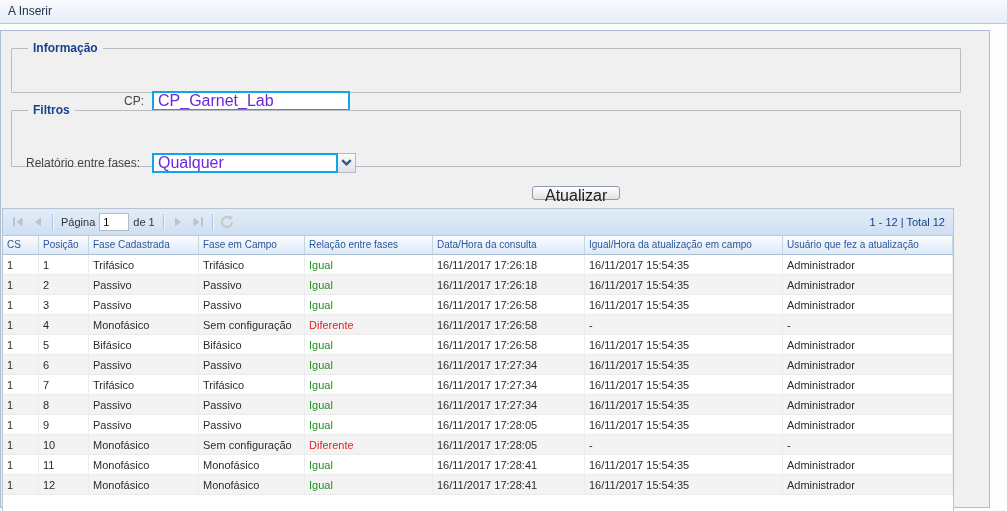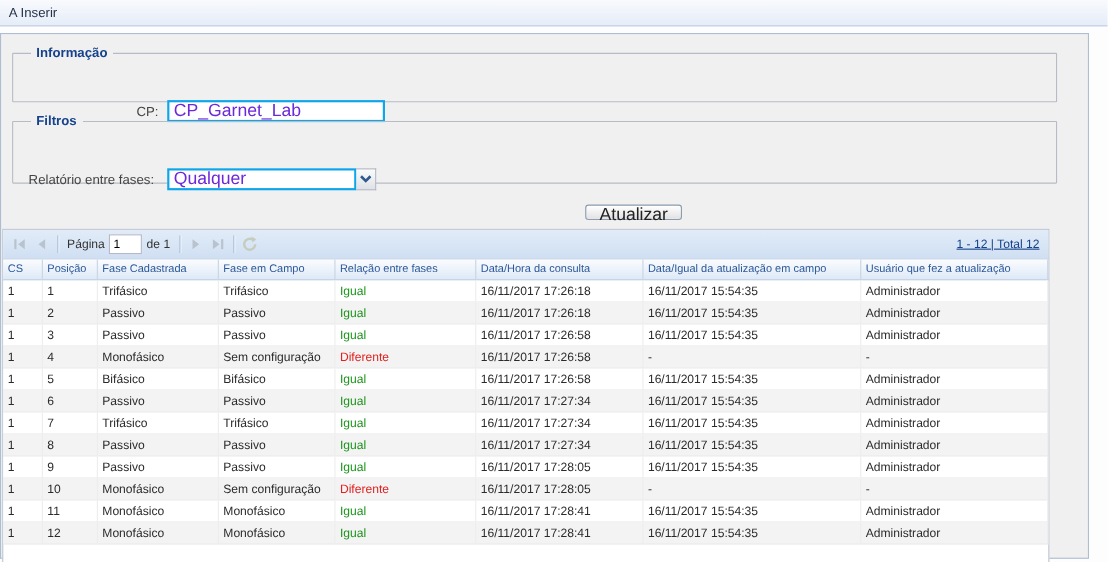--- a/index.html
+++ b/index.html
@@ -48,21 +48,21 @@
   .text-input {
     width: 198px; height: 20px;
     border: 2px solid #0ea5e9;
     font-family: "Liberation Sans", sans-serif;
     font-size: 16px; color: #6d28d9;
     padding: 1px 4px;
     background: #fff;
   }
   .fs-filtros .form-label { width: 130px; text-align: left; padding-left: 4px; }
   .combo { display: inline-flex; }
-  .combo input { width: 172px; }
+  .combo input { width: 186px; }
   .combo-trigger {
     width: 18px; height: 20px;
     border: 1px solid #b5b8c8; border-left: none;
     background: linear-gradient(#fbfbfb, #dfe2e6);
     display: flex; align-items: center; justify-content: center;
     cursor: pointer;
   }
   
   .btn-row { position: absolute; left: 0; top: 155px; right: 0; }
   .ext-btn {
@@ -101,21 +101,21 @@
     box-shadow: 1px 0 0 #f2f7fd;
   }
   .page-field {
     width: 30px; height: 18px;
     border: 1px solid #b5b8c8;
     font-family: "Liberation Sans", sans-serif;
     font-size: 11px; padding: 0 3px;
   }
   .tb-text { margin: 0 4px; }
   .tb-spacer { flex: 1; }
-  .tb-summary { color: #15428b; font-size: 11px; padding-right: 3px; text-decoration: underline; }
+  .tb-summary { color: #15428b; font-size: 11px; padding-right: 3px; }
   .ghead { display: flex; height: 19px;
     background: linear-gradient(#fbfcfe, #dde9f7);
     border-bottom: 1px solid #aabfd6;
   }
   .hcell {
     font-size: 10px; color: #2a5799;
     padding: 3px 0 0 4px;
     border-right: 1px solid #c7d4e2;
     overflow: hidden; white-space: nowrap;
     cursor: pointer;
@@ -213,21 +213,21 @@
       <span class="tb-summary">1 - 12 | Total 12</span>
     </div>
 
     <div class="ghead">
         <div class="hcell c0">CS</div>
         <div class="hcell c1">Posição</div>
         <div class="hcell c2">Fase Cadastrada</div>
         <div class="hcell c3">Fase em Campo</div>
         <div class="hcell c4">Relação entre fases</div>
         <div class="hcell c5">Data/Hora da consulta</div>
-        <div class="hcell c6">Data/Igual da atualização em campo</div>
+        <div class="hcell c6">Igual/Hora da atualização em campo</div>
         <div class="hcell c7">Usuário que fez a atualização</div>
       </div>
     <div class="gbody">
         <div class="grow">
           <div class="gcell c0">1</div>
           <div class="gcell c1">1</div>
           <div class="gcell c2">Trifásico</div>
           <div class="gcell c3">Trifásico</div>
           <div class="gcell c4 ok">Igual</div>
           <div class="gcell c5">16/11/2017 17:26:18</div>

